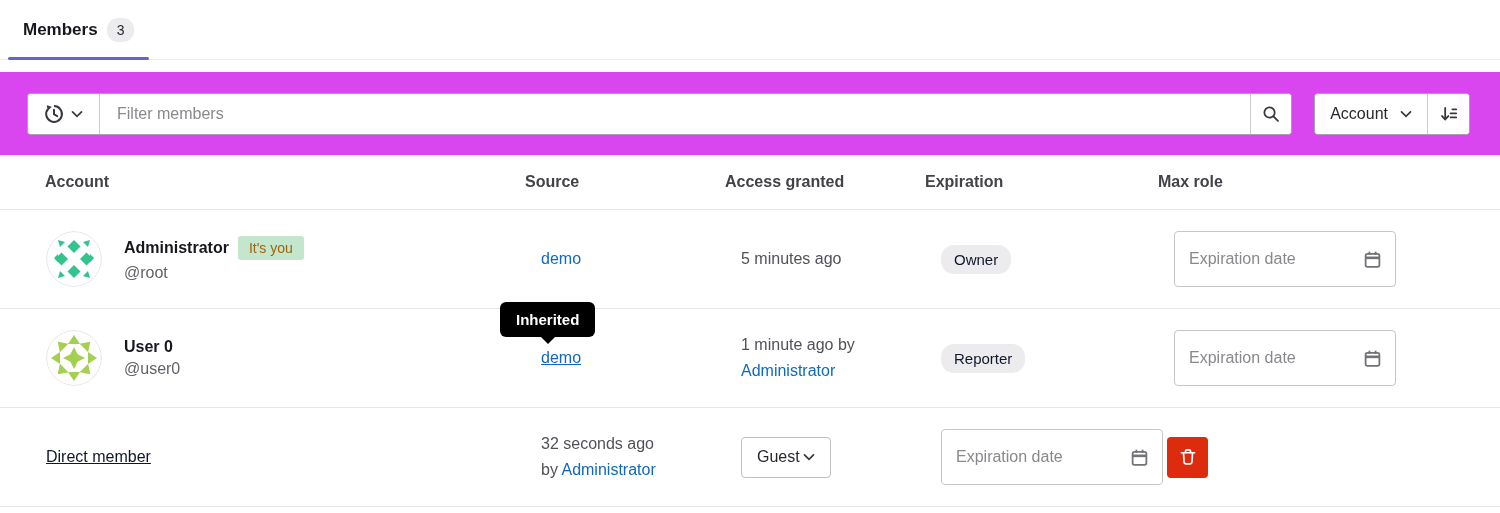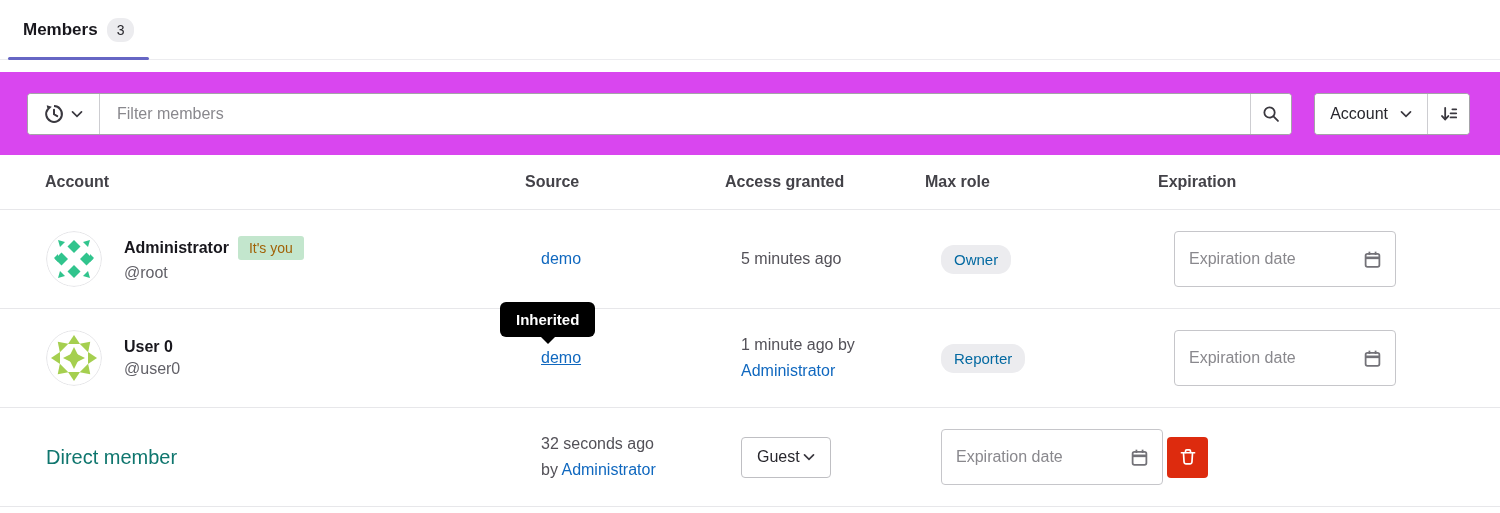--- a/index.html
+++ b/index.html
@@ -42,26 +42,26 @@
   .row { display:grid; grid-template-columns:495px 200px 200px 233px 270px 1fr;
          padding-left:46px; height:99px; align-items:center;
          border-bottom:1px solid #e7e7ea; position:relative; }
 
   .cell-account { display:flex; align-items:center; gap:22px; }
   .avatar { width:56px; height:56px; border-radius:50%; flex:0 0 auto; cursor:pointer; }
   .member-name { font-size:16px; font-weight:700; color:#18171d; display:flex; align-items:center; gap:9px; cursor:pointer; }
   .username { font-size:16px; color:#626168; margin-top:4px; }
   .badge-success { background:#c3e6cd; color:#a16207; font-weight:400; font-size:14px; line-height:1;
                    padding:5px 11px; border-radius:3px; }
-  .badge-neutral { background:#ececef; color:#0369a1; font-size:15px; line-height:1;
+  .badge-neutral { background:#ececef; color:#0f172a; font-size:15px; line-height:1;
                    padding:7px 13px; border-radius:13px; display:inline-block; }
 
   .link { color:#1068bf; text-decoration:none; cursor:pointer; font-size:16px; }
   .link.underlined { text-decoration:underline; }
-  .plain-text { font-size:20px; color:#0f766e; }
+  .plain-text { font-size:16px; color:#0f172a;text-decoration:underline; }
   .cell-access { font-size:16px; color:#535158; line-height:26px; }
 
   .role-dropdown { height:41px; display:flex; align-items:center; gap:3px; padding:0 15px;
                    background:#fff; border:1px solid #bfbfc3; border-radius:4px; font-size:16px;
                    color:#28272d; cursor:pointer; font-family:"Liberation Sans", sans-serif; }
 
   .exp-field { width:222px; height:56px; border:1px solid #c6c6ca; border-radius:4px; background:#fff;
                display:flex; align-items:center; padding:0 13px 0 14px; gap:8px; cursor:pointer; }
   .exp-input { flex:1; border:none; outline:none; font-size:16px; min-width:0;
                font-family:"Liberation Sans", sans-serif; background:transparent; color:#28272d; }
@@ -136,22 +136,22 @@
         </svg>
       </span>
     </button>
   </div>
 </div>
 
 <div class="thead">
   <div>Account</div>
   <div>Source</div>
   <div>Access granted</div>
+  <div>Expiration</div>
   <div>Max role</div>
-  <div>Expiration</div>
 </div>
 
 <div class="row">
   <div class="cell-account">
     <svg class="avatar" viewBox="0 0 56 56">
       <circle cx="28" cy="28" r="27.4" fill="#fff" stroke="#e4e4e7"></circle>
       <g fill="#31c48d">
         <path d="M28 9 l6.5 6.5 -6.5 6.5 -6.5 -6.5 z"></path>
         <path d="M28 34 l6.5 6.5 -6.5 6.5 -6.5 -6.5 z"></path>
         <path d="M15.5 21.5 l6.5 6.5 -6.5 6.5 -6.5 -6.5 z"></path>

